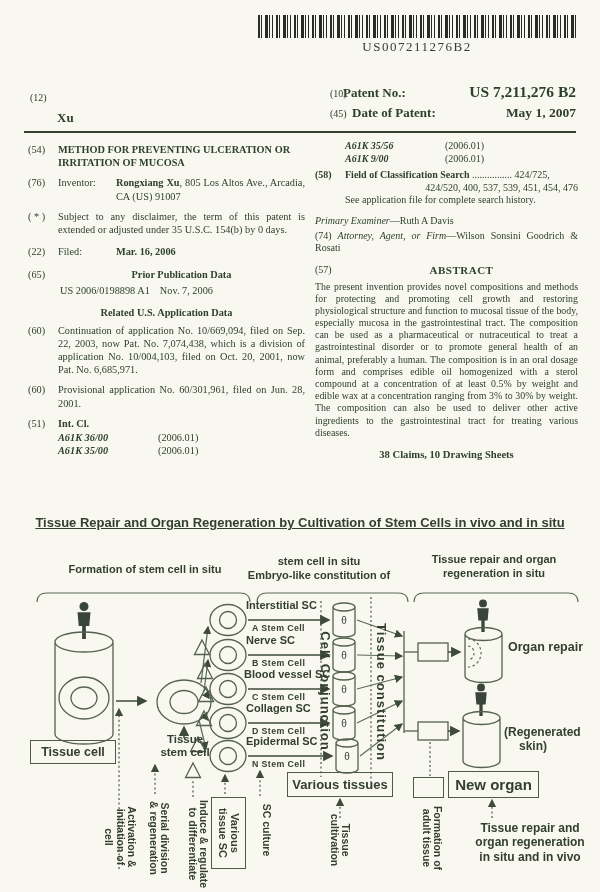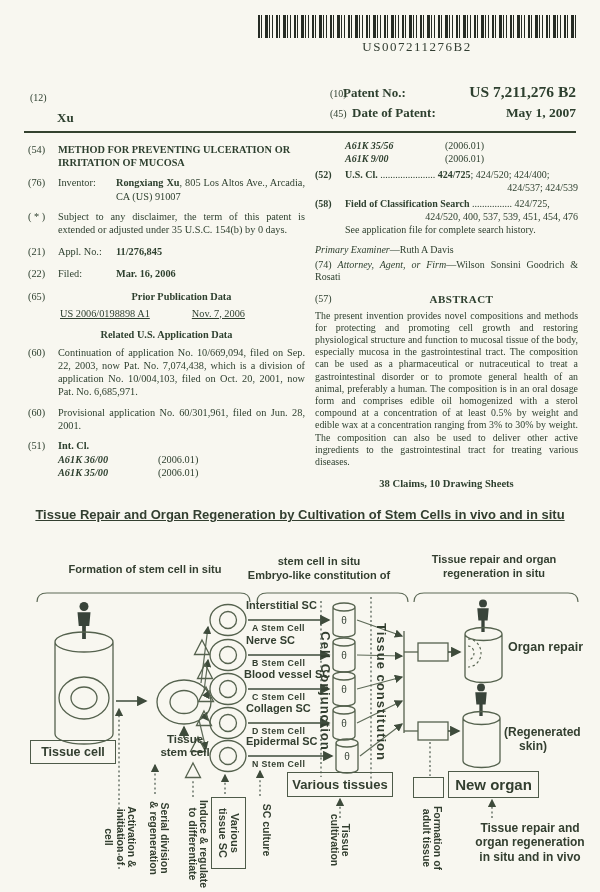--- a/index.html
+++ b/index.html
@@ -33,29 +33,29 @@
   .rule{position:absolute;left:24px;top:131px;width:552px;height:2px;background:#34422f;}
 
   
   .colL{position:absolute;left:28px;top:143px;width:277px;font-size:10.3px;line-height:1.28;}
   .colR{position:absolute;left:315px;top:140px;width:263px;font-size:10px;line-height:1.26;}
   .e{display:flex;margin-bottom:7px;}
   .tg{flex:0 0 30px;}
   .bd{flex:1;}
   .iclrow{display:flex;margin-left:30px;}
   .code{flex:0 0 100px;font-weight:bold;font-style:italic;}
-  .pubrow{display:flex;margin-left:32px;gap:42px;margin-bottom:8px;text-decoration:underline;}
+  .pubrow{display:flex;margin-left:32px;gap:10px;margin-bottom:8px;}
   .heading-ctr{flex:1;text-align:center;font-weight:bold;}
   .claims{margin-top:9px;text-align:center;font-weight:bold;font-size:10.6px;}
   .abstract{text-align:justify;margin-top:3px;font-size:9.9px;line-height:1.23;}
 
   
   .dg{position:absolute;left:0;top:505px;width:600px;height:387px;
       font-family:"Liberation Sans",sans-serif;color:#333f30;}
-  .dg-title{position:absolute;left:0;top:2px;width:600px;text-align:center;
+  .dg-title{position:absolute;left:0;top:10px;width:600px;text-align:center;
       font-size:13px;font-weight:bold;}
   .dg-title span{text-decoration:underline;}
   .hdr{position:absolute;font-size:11px;font-weight:bold;text-align:center;line-height:1.25;}
   .lbl{position:absolute;font-weight:bold;white-space:nowrap;}
   .scname{font-size:11px;}
   .sccell{font-size:8.8px;letter-spacing:.4px;}
   .bx{position:absolute;border:1.6px solid #4e5b49;display:flex;flex-direction:column;
       align-items:center;justify-content:center;font-weight:bold;text-align:center;}
   .rot{position:absolute;transform-origin:0 0;transform:rotate(90deg);
       font-weight:bold;text-align:center;line-height:1.08;white-space:nowrap;}
@@ -98,24 +98,20 @@
         <span style="flex:0 0 58px">Inventor:</span>
         <span class="jst"><span class="b">Rongxiang Xu</span><span>, 805 Los Altos Ave., Arcadia, CA (US) 91007</span></span>
       </div>
     </div>
     <div class="e" style="margin-bottom:9px">
       <span class="tg">( * )</span>
       <div class="bd" style="display:flex">
         <span class="jst">Subject to any disclaimer, the term of this patent is extended or adjusted under 35 U.S.C. 154(b) by 0 days.</span>
       </div>
     </div>
-    <div class="e" style="margin-bottom:9px">
-      <span class="tg">(21)</span>
-      <div class="bd"><span style="display:inline-block;width:58px">Appl. No.:</span><span class="b">11/276,845</span></div>
-    </div>
     <div class="e" style="margin-bottom:10px">
       <span class="tg">(22)</span>
       <div class="bd"><span style="display:inline-block;width:58px">Filed:</span><span class="b">Mar. 16, 2006</span></div>
     </div>
     <div class="e" style="margin-bottom:3px">
       <span class="tg">(65)</span>
       <div class="heading-ctr">Prior Publication Data</div>
     </div>
     <div class="pubrow">
       <span>US 2006/0198898 A1</span>
@@ -145,29 +141,20 @@
   </div>
 
   <div class="colR">
     <div class="iclrow">
       <span class="code">A61K 35/56</span>
         <span>(2006.01)</span>
     </div>
     <div class="iclrow" style="margin-bottom:4px">
       <span class="code">A61K 9/00</span>
         <span>(2006.01)</span>
-    </div>
-    <div class="e" style="margin-bottom:4px">
-      <span class="tg b">(52)</span>
-      <div class="bd">
-        <span class="b">U.S. Cl.</span>
-        <span>......................</span>
-        <span class="b">424/725</span><span>; 424/520; 424/400;</span>
-        <div class="rt">424/537; 424/539</div>
-      </div>
     </div>
     <div class="e" style="margin-bottom:8px">
       <span class="tg b">(58)</span>
       <div class="bd">
         <span class="b">Field of Classification Search</span>
         <span>................</span>
         <span>424/725,</span>
         <div class="rt">424/520, 400, 537, 539, 451, 454, 476</div>
         <div>See application file for complete search history.</div>
       </div>

